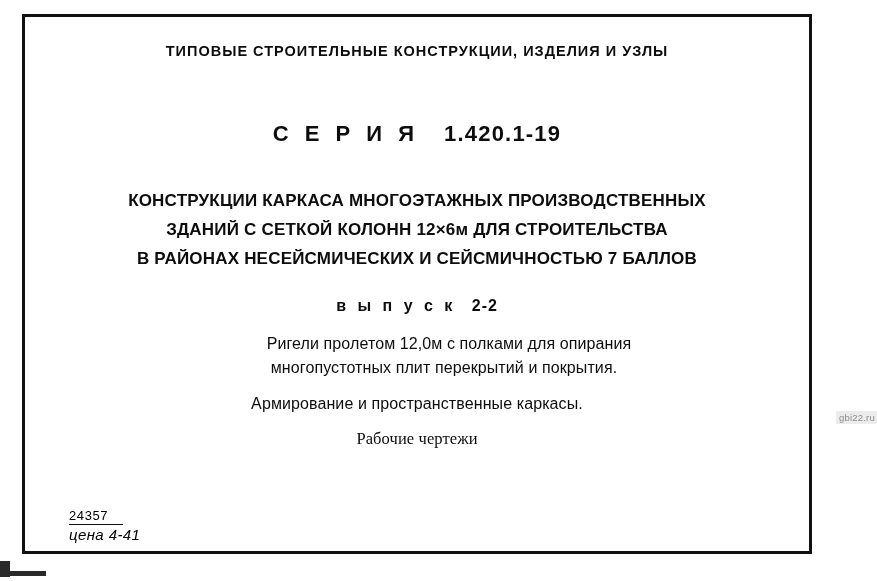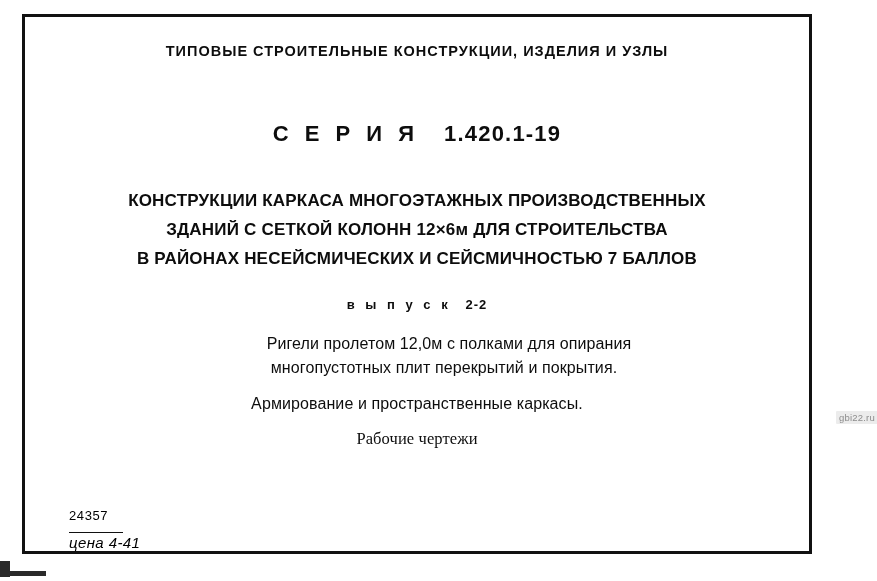--- a/index.html
+++ b/index.html
@@ -85,21 +85,21 @@
     font-weight: 700;
     letter-spacing: 0.2px;
   }
   #title-1 { top: 174px; }
   #title-2 { top: 203px; }
   #title-3 { top: 232px; }
 
   
   #issue-line {
     top: 280px;
-    font-size: 13px;
+    font-size: 16px;
     font-weight: 700;
     letter-spacing: 3.5px;
   }
   #issue-line .issue-num { letter-spacing: 1px; }
 
   
   .desc-line {
     font-size: 16px;
     font-weight: 400;
     letter-spacing: 0.1px;
@@ -115,21 +115,21 @@
     left: 44px;
     top: 492px;
     text-align: left;
     line-height: 1.05;
   }
   #stamp-number {
     font-size: 13px;
     letter-spacing: 0.6px;
     display: block;
     border-bottom: 1.4px solid #111;
-    padding-bottom: 9px;
+    padding-bottom: 1px;
     width: 54px;
   }
   #stamp-price {
     font-size: 15px;
     letter-spacing: 0.4px;
     display: block;
     margin-top: 2px;
     font-style: italic;
   }
 

